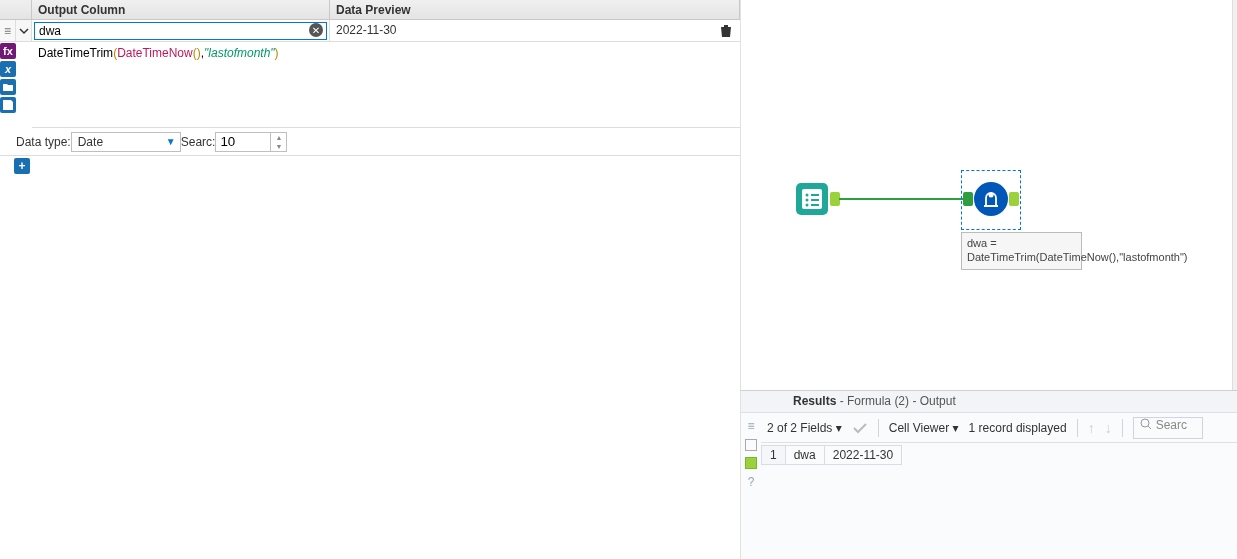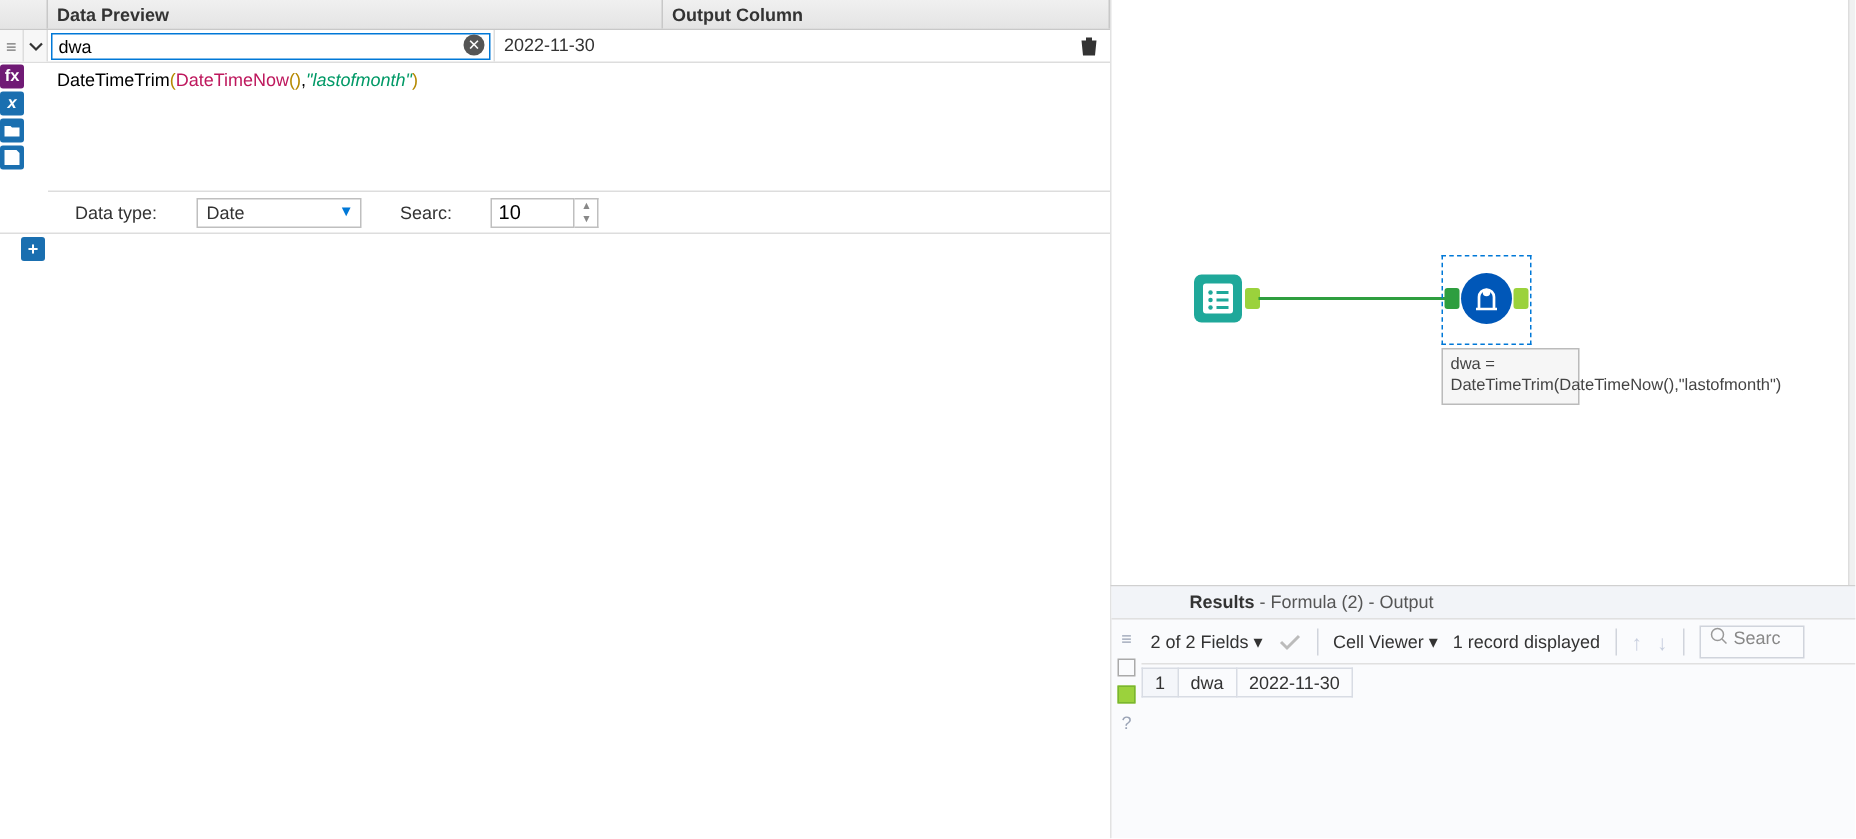--- a/index.html
+++ b/index.html
@@ -28,41 +28,41 @@
   .ico-fx { background:#701a75; }
   .ico-x  { background:#1a6fb0; font-style:italic; }
   .ico-db { background:#1a6fb0; }
   .ico-save { background:#1a6fb0; }
   .expr-box { flex:1; height:86px; padding:4px 6px; border-bottom:1px solid #ddd; font-family: Consolas, monospace; font-size:12px; white-space:pre; }
   .tok-fn  { color:#000; }
   .tok-fn2 { color:#be185d; }
   .tok-par { color:#b58900; }
   .tok-str { color:#009966; font-style:italic; }
 
-  .dtype-row { display:flex; align-items:center; height:28px; padding-left:50px; gap:26px; border-bottom:1px solid #ddd; }
+  .dtype-row { display:flex; align-items:center; height:28px; padding-left:16px; gap:0; border-bottom:1px solid #ddd; }
   .dtype-row label { color:#333; }
   .combo { position:relative; width:110px; height:20px; border:1px solid #bfbfbf; background:#fff; display:flex; align-items:center; padding:0 6px; }
   .combo .caret { position:absolute; right:4px; color:#0078d7; font-size:10px; }
   .size-in { width:56px; height:20px; border:1px solid #bfbfbf; padding:1px 16px 1px 4px; }
   .spinner { width:16px; height:20px; border:1px solid #bfbfbf; border-left:none; display:flex; flex-direction:column; }
   .spinner div { flex:1; font-size:7px; display:flex; align-items:center; justify-content:center; color:#888; }
 
   .plus-btn { width:16px; height:16px; background:#1a6fb0; color:#fff; font-weight:bold; display:flex; align-items:center; justify-content:center; margin:2px 0 0 14px; border-radius:2px;}
 
   
   .canvas { position:absolute; left:740px; top:0; right:0; height:390px; background:#fff; border-left:1px solid #e2e2e2; }
   .node-input { position:absolute; width:34px; height:34px; border-radius:6px; display:flex; align-items:center; justify-content:center; }
   .node-input svg { width:34px; height:34px; }
   .node-formula { position:absolute; width:34px; height:34px; border-radius:50%; background:#0057b8; display:flex; align-items:center; justify-content:center; color:#fff; }
   .sel-box { position:absolute; border:1px dashed #0078d7; }
   .wire { position:absolute; height:2px; background:#2e9e3f; }
   .anchor { position:absolute; width:10px; height:14px; border-radius:2px; }
   .anchor.in { background:#2e9e3f; }
   .anchor.out { background:#9bd23c; }
-  .node-label { position:absolute; width:92px; border:1px solid #bbb; background:#f6f6f6; padding:4px 5px; font-size:11px; color:#444; line-height:1.25; }
+  .node-label { position:absolute; width:121px; border:1px solid #bbb; background:#f6f6f6; padding:4px 5px; font-size:11px; color:#444; line-height:1.25; }
 
   
   .results { position:absolute; left:740px; top:390px; right:0; bottom:0; border-left:1px solid #e2e2e2; border-top:1px solid #d0d0d0; background:#fafbfd; }
   .res-hdr { height:22px; padding:3px 8px; font-size:12px; color:#555; background:#f2f4f8; border-bottom:1px solid #e0e0e0; }
   .res-hdr b { color:#333;padding-left:44px; }
   .res-tools { display:flex; align-items:center; height:30px; padding:0 6px; gap:10px; border-bottom:1px solid #e0e0e0; }
   .res-side { width:20px; display:flex; flex-direction:column; align-items:center; gap:6px; padding-top:6px; }
   .res-side .box { width:12px; height:12px; border:1px solid #aaa; }
   .res-side .box.green { background:#9bd23c; border-color:#7ab530; }
   .res-body { display:flex; }
@@ -77,22 +77,22 @@
   .arrow-btn { color:#c7cede; font-size:14px; }
   .search { border:1px solid #d0d4dc; height:22px; display:flex; padding:0 6px; gap:4px; color:#888; min-width:70px; }
   .vr { position:absolute; right:0; top:0; width:5px; height:390px; background:#f0f0f0; border-left:1px solid #ddd; }
 </style>
 </head>
 <body>
 
 <div class="top-left">
   <div class="hdr-row">
     <div class="hdr-gutter"></div>
+    <div class="hdr-cell hdr-output">Output Column</div>
     <div class="hdr-cell hdr-preview">Data Preview</div>
-    <div class="hdr-cell hdr-output">Output Column</div>
   </div>
 
   <div class="field-row">
     <div class="row-gutter-hamburger">≡</div>
     <div class="chev">
       <svg width="10" height="10" viewBox="0 0 10 10">
           <path d="M1 3 L5 7 L9 3" fill="none" stroke="#333" stroke-width="1.5"></path>
         </svg>
     </div>
     <div class="field-input-wrap">

